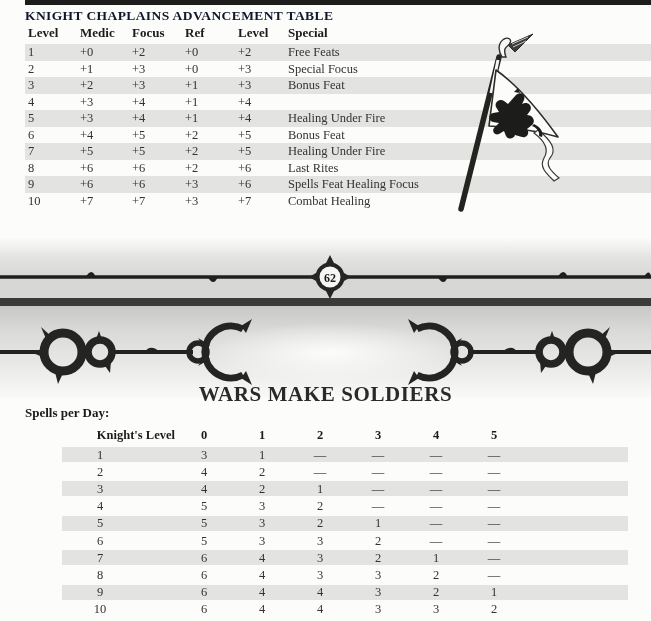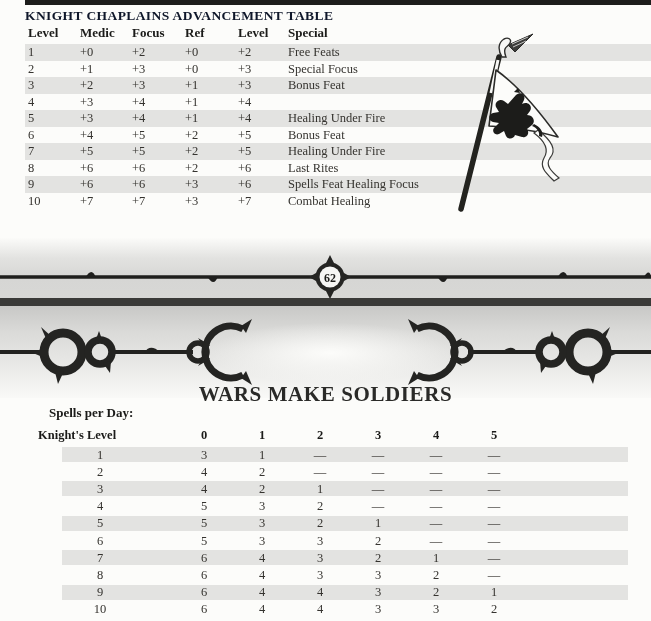--- a/index.html
+++ b/index.html
@@ -15,24 +15,24 @@
   .adv-title { font-size:13.5px; font-weight:bold; letter-spacing:.4px; color:#0f172a; line-height:17px; }
   .grid-adv { display:grid; grid-template-columns:52px 52px 53px 53px 50px 1fr; padding-left:3px; }
   .adv-head { font-weight:bold; font-size:13px; height:17px; align-items:center; color:#1b1b19; }
   .adv-rows { margin-top:3px; }
   .adv-row { height:16.5px; font-size:12.5px; align-items:center; color:#35332f; }
   .adv-row.striped { background:#e3e3e1; }
   .adv-row div, .adv-head div { line-height:16px; white-space:nowrap; }
 
   
   .spells { position:absolute; left:25px; top:404px; width:626px; }
-  .spells-title { font-size:13px; font-weight:bold; color:#1b1b19; line-height:17px;margin-left:24px; }
+  .spells-title { font-size:13px; font-weight:bold; color:#1b1b19; line-height:17px; }
   .grid-sp { display:grid; grid-template-columns:150px repeat(6,58px); }
   .sp-head { margin-top:6px; font-weight:bold; font-size:12.5px; height:17px; align-items:center; color:#1b1b19; }
-  .sp-head .lvl-head { padding-left:13px; }
+  .sp-head .lvl-head { padding-left:13px;text-align:right; }
   .sp-center { text-align:center; }
   .sp-rows { margin-top:2px; }
   .sp-row { position:relative; height:17.2px; font-size:12.5px; align-items:center; color:#35332f; }
   .sp-row.striped::before {
     content:""; position:absolute; left:37px; top:1px; width:566px; height:15px;
     background:#e3e3e1; z-index:0;
   }
   .sp-row div { position:relative; z-index:1; line-height:16px; }
 
   

